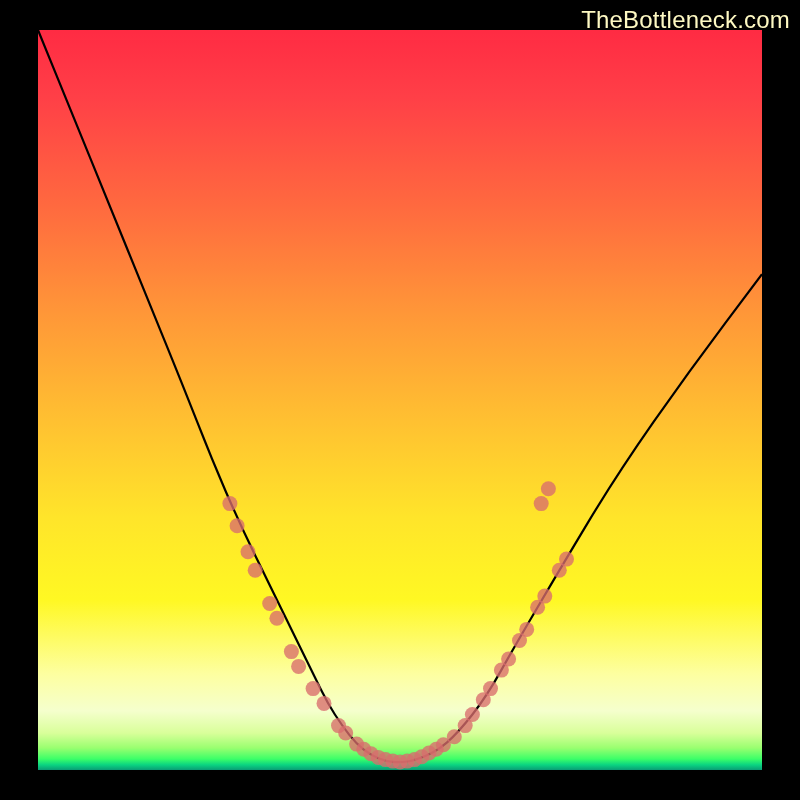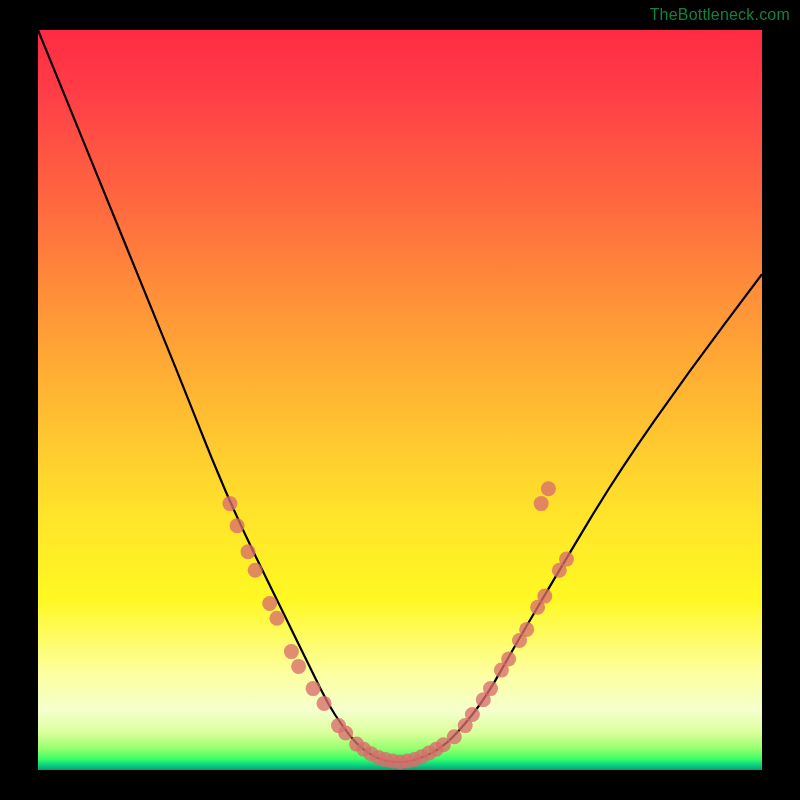--- a/index.html
+++ b/index.html
@@ -39,22 +39,22 @@
       #9aff70 97%,
       #3cff68 98.5%,
       #0bd481 99.3%,
       #0a9c75 100%
     );
   }
   .watermark {
     position: absolute;
     top: 6px;
     right: 10px;
-    color: #15803d;
-    font-size: 16px;
+    color: #fef9c3;
+    font-size: 24px;
     font-weight: 500;
     letter-spacing: 0.2px;
     z-index: 10;
   }
   svg.curve {
     position: absolute;
     left: 0;
     top: 0;
     width: 724px;
     height: 740px;

